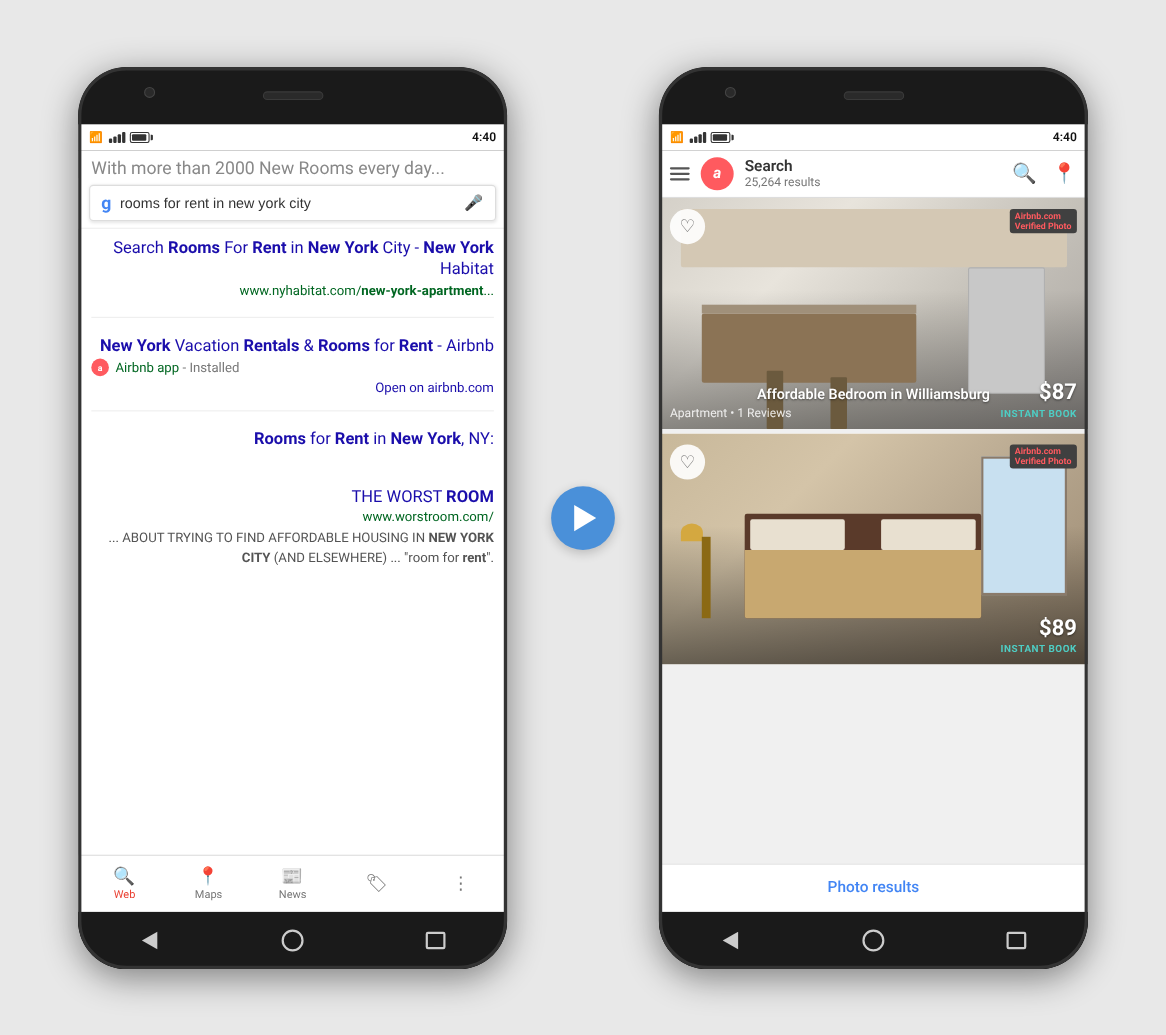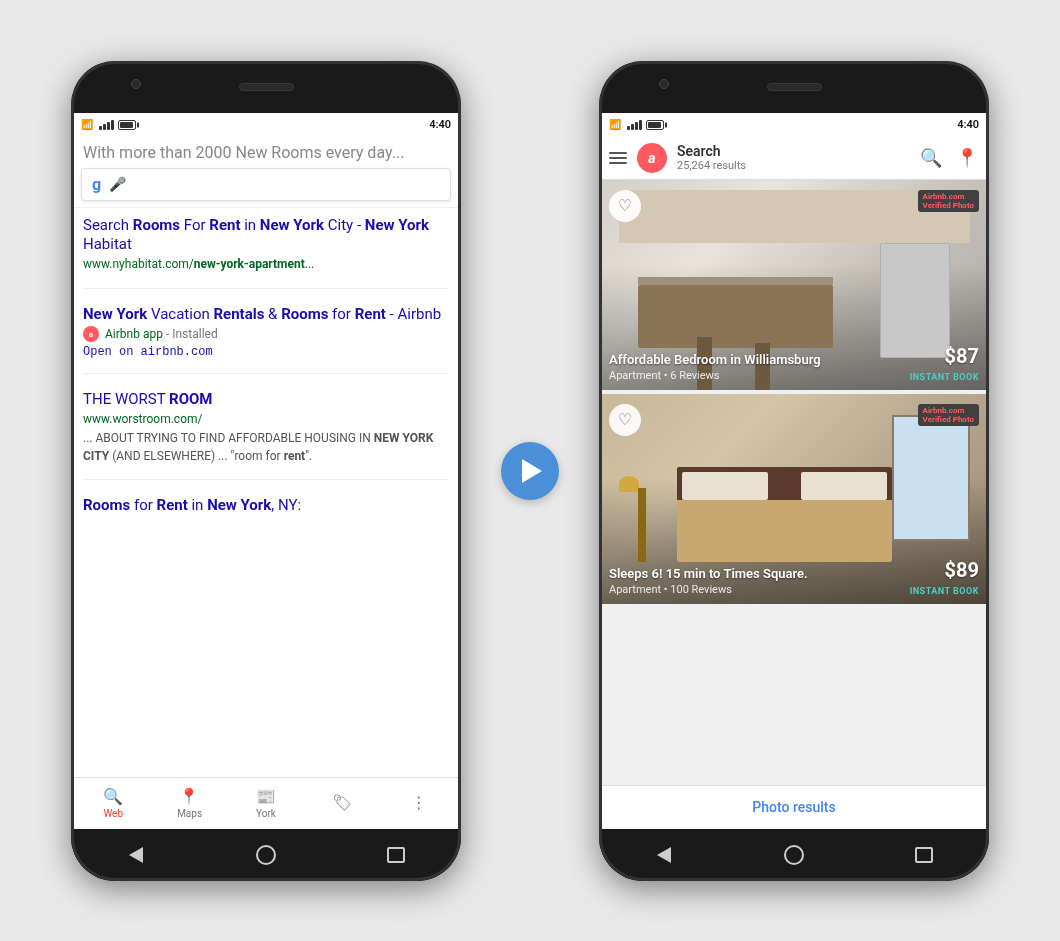--- a/index.html
+++ b/index.html
@@ -179,20 +179,21 @@
     .search-bar .mic-icon {
       color: #4285f4;
       font-size: 14px;
     }
 
     
     .search-results {
       flex: 1;
       overflow-y: auto;
       padding: 8px 12px;
+      text-align: right;
     }
 
     .search-result-item {
       margin-bottom: 16px;
       border-bottom: 1px solid #eee;
       padding-bottom: 14px;
     }
 
     .search-result-item:last-child {
       border-bottom: none;
@@ -226,21 +227,20 @@
     }
 
     .result-desc .bold {
       font-weight: 700;
     }
 
     .result-link {
       font-size: 12px;
       color: #1a0dab;
       margin-top: 3px;
-      font-family: Liberation Mono, monospace;
     }
 
     
     .app-row {
       display: flex;
       align-items: center;
       gap: 6px;
       margin-bottom: 3px;
     }
 
@@ -570,20 +570,21 @@
       right: 0;
       padding: 8px 10px;
       z-index: 2;
     }
 
     .listing-name {
       font-size: 13px;
       font-weight: 600;
       color: white;
       text-shadow: 0 1px 2px rgba(0,0,0,0.5);
+      text-align: center;
     }
 
     .listing-meta {
       font-size: 11px;
       color: rgba(255,255,255,0.85);
       margin-top: 2px;
     }
 
     .listing-price {
       position: absolute;
@@ -722,20 +723,21 @@
     </div>
     <span class="time">4:40</span>
   </div>
 
   <div class="screen">
     <div class="truncated-text">With more than 2000 New Rooms every day...</div>
 
     <div class="search-bar-container">
       <div class="search-bar">
         <span class="g-icon">g</span>
+        <input type="text" readonly="" value="rooms for rent in new york city" style="">
         <span class="mic-icon">🎤</span>
       </div>
     </div>
 
     <div class="search-results">
 
       <div class="search-result-item">
         <div class="result-title">
           Search <span class="bold">Rooms</span> For <span class="bold">Rent</span> in <span class="bold">New York</span>
           City - <span class="bold">New York</span> Habitat
@@ -750,50 +752,50 @@
           <span class="bold">New York</span> Vacation <span class="bold">Rentals</span> &amp; <span class="bold">Rooms</span>
           for <span class="bold">Rent</span> - Airbnb
         </div>
         <div class="app-row">
           <div class="airbnb-icon-small">a</div>
           <span class="result-url" style="margin-bottom:0;">Airbnb app<span style="color:#777"> - Installed</span></span>
         </div>
         <div class="result-link">Open on airbnb.com</div>
       </div>
 
+      <div class="search-result-item" style="border-bottom:none;">
+        <div class="result-title">
+          <span class="bold">Rooms</span> for <span class="bold">Rent</span> in <span class="bold">New York</span>, NY:
+        </div>
+      </div>
+
       <div class="search-result-item">
         <div class="result-title">
           THE WORST <span class="bold">ROOM</span>
         </div>
         <div class="result-url">www.worstroom.com/</div>
         <div class="result-desc">
           ... ABOUT TRYING TO FIND AFFORDABLE HOUSING IN <span class="bold">NEW YORK CITY</span> (AND ELSEWHERE) ... "room for <span class="bold">rent</span>".
         </div>
       </div>
 
-      <div class="search-result-item" style="border-bottom:none;">
-        <div class="result-title">
-          <span class="bold">Rooms</span> for <span class="bold">Rent</span> in <span class="bold">New York</span>, NY:
-        </div>
-      </div>
-
     </div>
 
     <div class="tab-bar">
       <div class="tab-item active">
         <span class="tab-icon" style="color:#ea4335;">🔍</span>
         <span>Web</span>
       </div>
       <div class="tab-item">
         <span class="tab-icon">📍</span>
         <span>Maps</span>
       </div>
       <div class="tab-item">
         <span class="tab-icon">📰</span>
-        <span>York</span>
+        <span>News</span>
       </div>
       <div class="tab-item">
         <span class="tab-icon">🏷</span>
         <span></span>
       </div>
       <div class="tab-item">
         <span class="tab-icon">⋮</span>
         <span></span>
       </div>
     </div>
@@ -868,21 +870,21 @@
             <div class="kitchen-stool"></div>
             <div class="kitchen-stool2"></div>
           </div>
           <div class="heart-btn">♡</div>
           <div class="airbnb-badge">Airbnb.com<br>Verified Photo</div>
           <div class="listing-info">
             <div class="listing-name">Affordable Bedroom in Williamsburg</div>
             <div class="listing-meta">
               <span>Apartment</span>
               <span> • </span>
-              <span>6 Reviews</span>
+              <span>1 Reviews</span>
             </div>
           </div>
           <div class="listing-price">$87</div>
           <div class="instant-book">INSTANT BOOK</div>
         </div>
       </div>
 
       <div class="listing-card">
         <div class="listing-image">
           <div class="bedroom-img">
@@ -890,28 +892,20 @@
             <div class="lamp-shade"></div>
             <div class="lamp-post"></div>
             <div class="bed-frame">
               <div class="bed-pillow"></div>
               <div class="bed-pillow2"></div>
               <div class="bed-blanket"></div>
             </div>
           </div>
           <div class="heart-btn">♡</div>
           <div class="airbnb-badge">Airbnb.com<br>Verified Photo</div>
-          <div class="listing-info">
-            <div class="listing-name">Sleeps 6! 15 min to Times Square.</div>
-            <div class="listing-meta">
-              <span>Apartment</span>
-              <span> • </span>
-              <span>100 Reviews</span>
-            </div>
-          </div>
           <div class="listing-price">$89</div>
           <div class="instant-book">INSTANT BOOK</div>
         </div>
       </div>
 
     </div>
 
     <div class="filter-btn">Photo results</div>
   </div>
 

